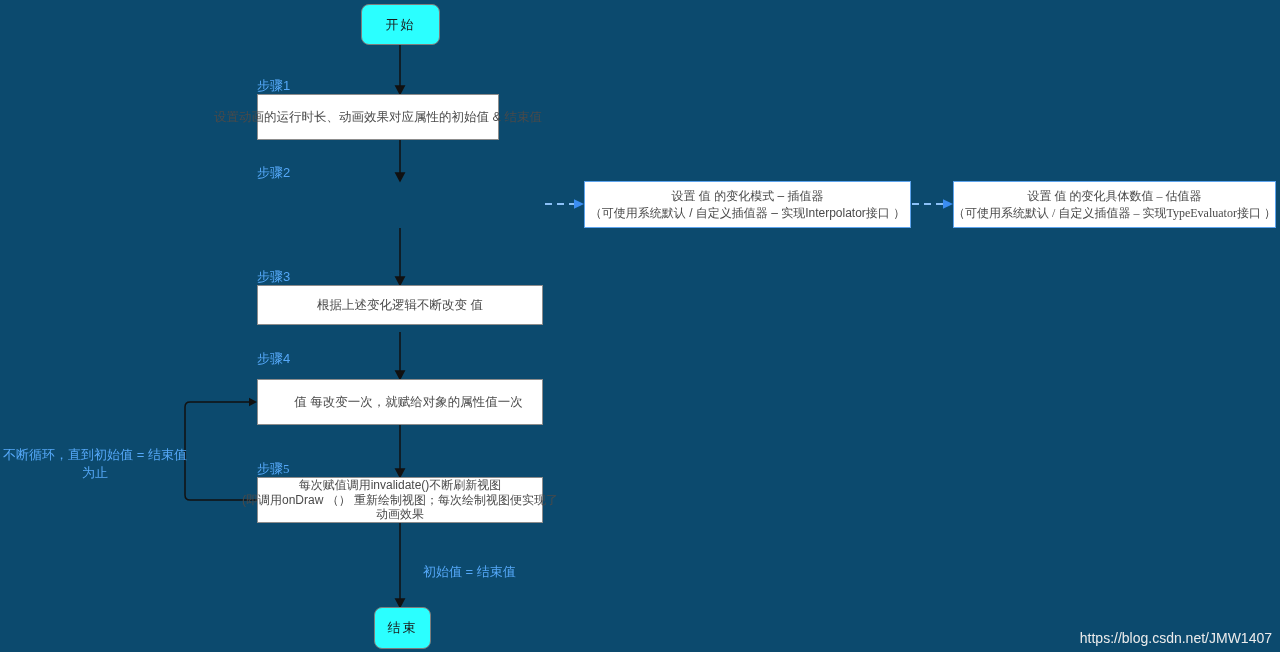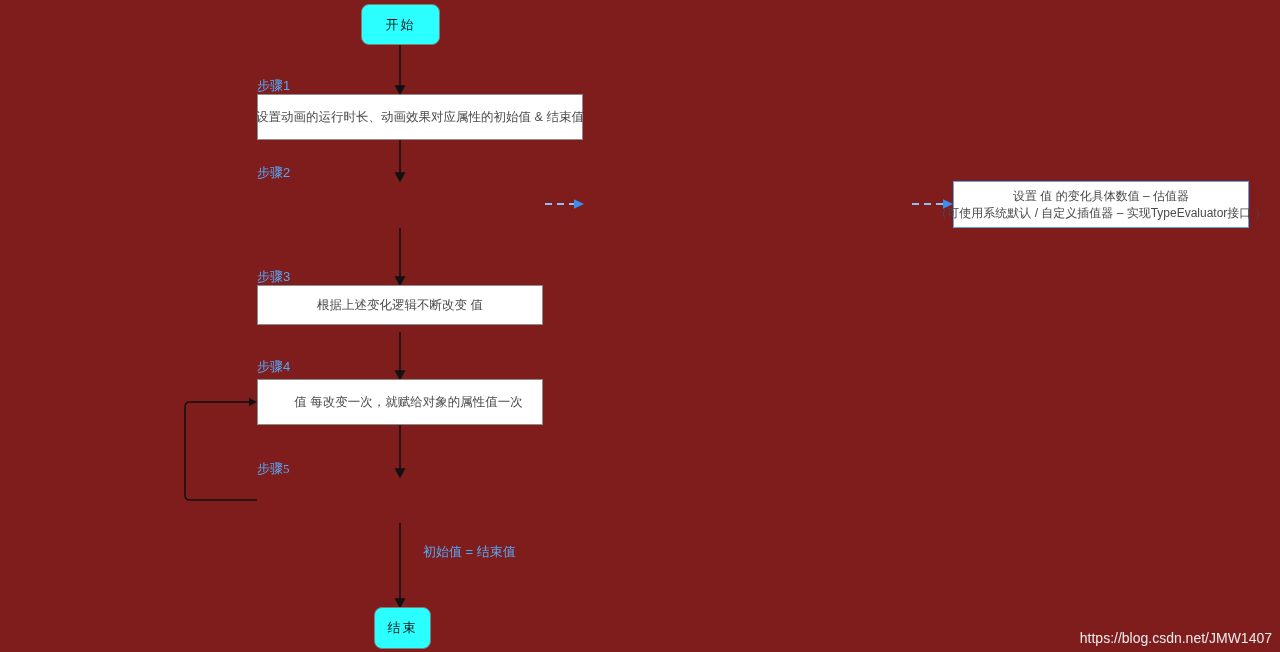--- a/index.html
+++ b/index.html
@@ -1,19 +1,19 @@
 <!DOCTYPE html>
 <html><head>
 <meta charset="utf-8">
 <style>
   html,body{margin:0;padding:0;background:#ffffff;}
   .canvas{
     position:relative;
     width:1280px;height:652px;
-    background:#7f1d1d;
+    background:#0c4a6e;
     font-family:"Liberation Sans","DejaVu Sans",sans-serif;
     overflow:hidden;
   }
   .connectors{position:absolute;left:0;top:0;width:1280px;height:652px;pointer-events:none;}
   .node{position:absolute;box-sizing:border-box;display:flex;align-items:center;justify-content:center;text-align:center;}
   .terminal{
     background:#2bffff;
     border:1px solid #7d7d7d;
     border-radius:8px;
     color:#1a1a1a;
@@ -94,46 +94,59 @@
       <line x1="912" y1="204" x2="944" y2="204" stroke="#8bc0f7" stroke-width="2" stroke-dasharray="7 5"></line>
       <polygon points="953,204 943,199.2 943,208.8" fill="#3b8df2"></polygon>
     </g>
   </svg>
 
   <div class="node terminal" style="left:361px;top:4px;width:79px;height:41px;">
     <span>开始</span>
   </div>
 
   <div class="steplabel" style="left:257px;top:79px;">步骤1</div>
-  <div class="node stepbox" style="left:257px;top:94px;width:326px;height:46px;">
+  <div class="node stepbox" style="left:257px;top:94px;width:242px;height:46px;">
     <div class="line">设置动画的运行时长、动画效果对应属性的初始值 &amp; 结束值</div>
   </div>
 
   <div class="steplabel" style="left:257px;top:166px;">步骤2</div>
 
+  <div class="node sidebox" style="left:584px;top:181px;width:327px;height:47px;">
+    <div class="line">设置 值 的变化模式 – 插值器</div>
+    <div class="line">（可使用系统默认 / 自定义插值器 – 实现Interpolator接口 ）</div>
+  </div>
 
-  <div class="node sidebox" style="left:953px;top:181px;width:296px;height:47px;">
+  <div class="node sidebox" style="left:953px;top:181px;width:323px;height:47px;font-family:Liberation Serif, serif;">
     <div class="line">设置 值 的变化具体数值 – 估值器</div>
     <div class="line">（可使用系统默认 / 自定义插值器 – 实现TypeEvaluator接口 ）</div>
   </div>
 
   <div class="steplabel" style="left:257px;top:270px;">步骤3</div>
   <div class="node stepbox" style="left:257px;top:285px;width:286px;height:40px;">
     <div class="line">根据上述变化逻辑不断改变 值</div>
   </div>
 
-  <div class="steplabel" style="left:257px;top:360px;text-align:right;">步骤4</div>
+  <div class="steplabel" style="left:257px;top:352px;text-align:right;">步骤4</div>
   <div class="node stepbox" style="left:257px;top:379px;width:286px;height:46px;padding-left:23px;">
     <div class="line">值 每改变一次，就赋给对象的属性值一次</div>
   </div>
 
   <div class="steplabel" style="left:257px;top:462px;font-family:Liberation Serif, serif;">步骤5</div>
+  <div class="node stepbox" style="left:257px;top:477px;width:286px;height:46px;font-size:12px;line-height:14.5px;">
+    <div class="line">每次赋值调用invalidate()不断刷新视图</div>
+    <div class="line">(即调用onDraw （） 重新绘制视图；每次绘制视图便实现了</div>
+    <div class="line">动画效果</div>
+  </div>
 
+  <div class="blue-note" style="left:0px;top:446px;width:190px;">
+    <div>不断循环，直到初始值 = 结束值</div>
+    <div>为止</div>
+  </div>
 
-  <div class="blue-note" style="left:423px;top:543px;">初始值 = 结束值</div>
+  <div class="blue-note" style="left:423px;top:563px;">初始值 = 结束值</div>
 
   <div class="node terminal" style="left:374px;top:607px;width:57px;height:42px;">
     <span>结束</span>
   </div>
 
   <div class="watermark">https://blog.csdn.net/JMW1407</div>
 
 </div>
 
 </body></html>

